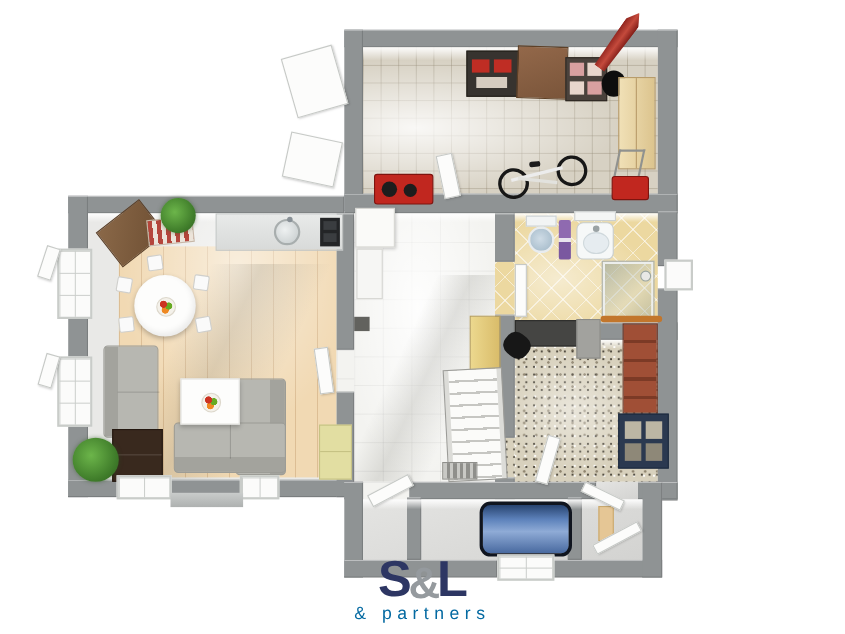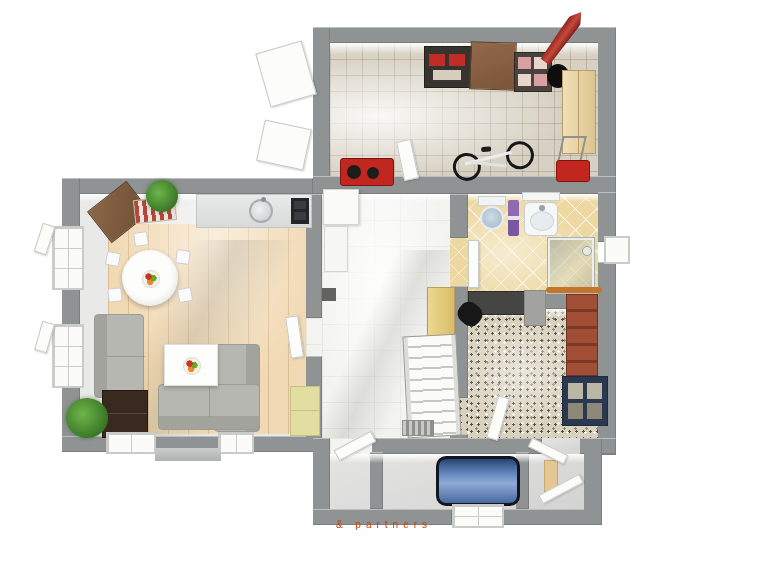--- a/index.html
+++ b/index.html
@@ -27,21 +27,21 @@
   
   .sofa{position:absolute;background:#b5b5af;border:1px solid #9c9c96;border-radius:4px;box-sizing:border-box;}
   .plant{position:absolute;border-radius:50%;background:radial-gradient(circle at 40% 40%,#6cb54a,#3f7c2a 65%,#2c5c1e);box-shadow:0 0 4px rgba(40,80,30,.5);}
   .chair{position:absolute;width:14px;height:14px;background:#fafafa;border:1px solid #cfcfcc;border-radius:2px;box-sizing:border-box;}
   
   .stairs{position:absolute;background-color:#f2f2ef;background-image:repeating-linear-gradient(180deg,#fbfbf9 0 9px,#c6c6c2 9px 11px);border-left:4px solid #dcdcd8;border-right:4px solid #dcdcd8;outline:1px solid #9c9c98;box-sizing:border-box;}
   
   .logo{position:absolute;left:0;right:0;top:503px;text-align:center;}
   .logo-main{font-weight:700;font-size:46px;line-height:1;letter-spacing:-1px;color:#2d3663;}
   .logo-amp{color:#959a9e;font-size:40px;position:relative;top:2px;margin:0 -2px;font-weight:700;}
-  .logo-tag{margin-top:16px;font-size:10px;color:#c2410c;letter-spacing:5px;font-weight:400;}
+  .logo-tag{margin-top:1px;font-size:16px;color:#0369a1;letter-spacing:5px;font-weight:400;}
 </style>
 </head>
 <body>
 
 <div class="floor floor-tiles" style="left:330px;top:43px;width:268px;height:133px;"></div>
 <div class="wash" style="left:330px;top:43px;width:268px;height:133px;background:radial-gradient(ellipse at 18% 55%,rgba(255,255,255,.85),rgba(255,255,255,0) 60%);"></div>
 
 <div class="floor floor-lr" style="left:80px;top:194px;width:226px;height:242px;"></div>
 <div class="floor floor-wood" style="left:108px;top:224px;width:198px;height:210px;"></div>
 <div class="wash" style="left:80px;top:194px;width:226px;height:242px;background:radial-gradient(ellipse at 60% 20%,rgba(255,255,255,.55),rgba(255,255,255,0) 55%);"></div>
@@ -231,14 +231,15 @@
 
 <div class="abs" style="left:436px;top:456px;width:84px;height:50px;border:3px solid #10151f;border-radius:10px;background:linear-gradient(180deg,#27436f 0%,#5d82bb 30%,#8fabd6 55%,#48699f 100%);box-sizing:border-box;"></div>
 <div class="win" style="left:452px;top:504px;width:52px;height:24px;">
     <div class="win-panes" style="background-size:50% 50%;"></div>
   </div>
 <div class="abs" style="left:544px;top:460px;width:12px;height:30px;background:#e5c695;border:1px solid #c8a86e;"></div>
 <div class="door" style="left:528px;top:446px;width:40px;height:10px;transform:rotate(26deg);"></div>
 <div class="door" style="left:538px;top:484px;width:46px;height:10px;transform:rotate(-28deg);"></div>
 
 <div class="logo">
+  <div class="logo-main"><span>S</span><span class="logo-amp">&amp;</span><span>L</span></div>
   <div class="logo-tag">&amp; partners</div>
 </div>
 
 </body></html>

